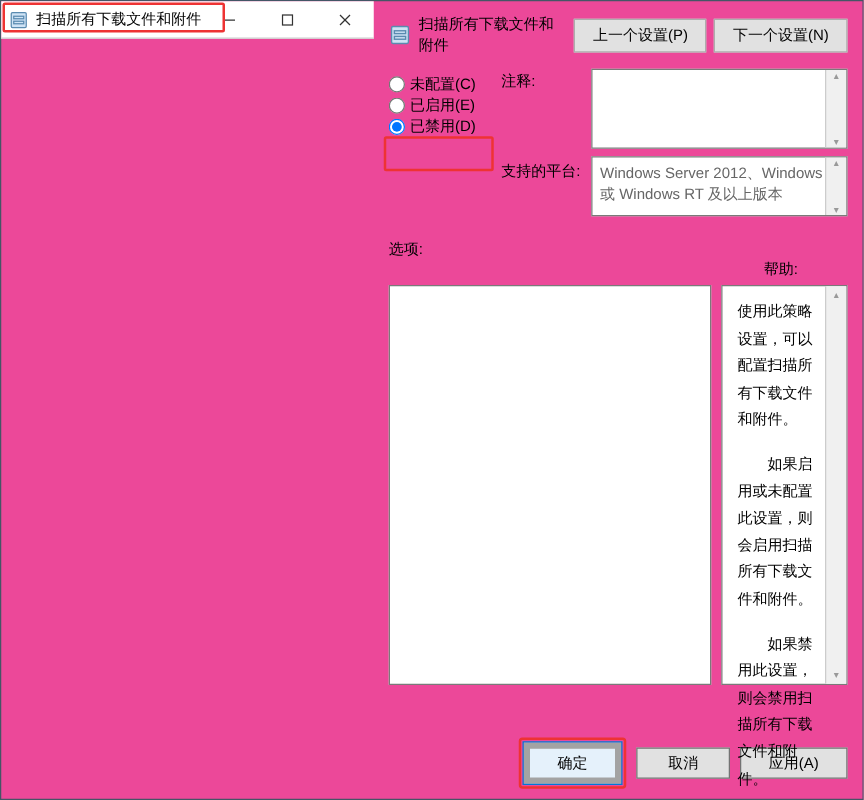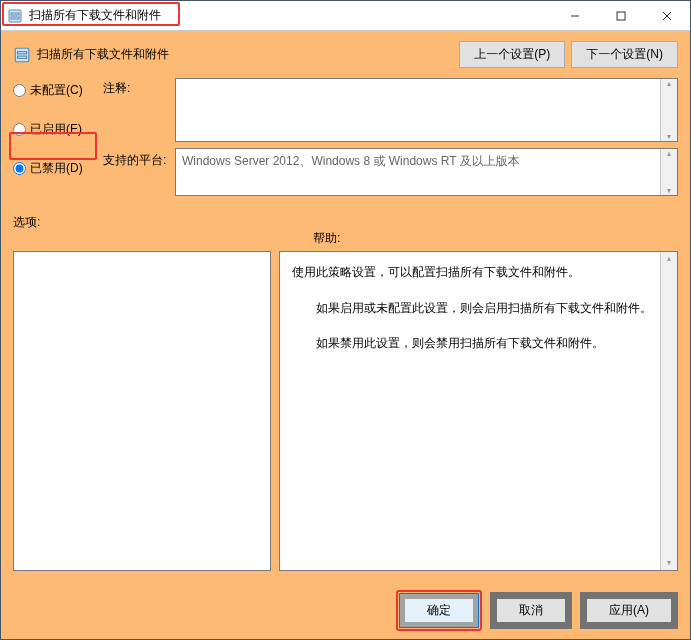--- a/index.html
+++ b/index.html
@@ -1,34 +1,34 @@
 <!DOCTYPE html>
 <html><head>
 <meta charset="utf-8">
 <style>
 * { box-sizing: border-box; margin: 0; padding: 0; font-family: "Microsoft YaHei", "Segoe UI", sans-serif; font-size: 12px; }
 body { background: #f0f0f0; width: 691px; height: 640px; overflow: hidden; }
-.window { width: 691px; height: 640px; background: #fdba74; border: 1px solid #456; display: flex; flex-direction: column; }
+.window { width: 691px; height: 640px; background: #ec4899; border: 1px solid #456; display: flex; }
 .titlebar { height: 30px; display: flex; align-items: center; background: #fff; border-bottom: 1px solid #ccc; }
 .titlebar .icon { width: 16px; height: 16px; margin: 0 6px; }
 .titlebar .title { flex: 1; }
 .win-btns { display: flex; height: 100%; }
 .win-btn { width: 46px; display: flex; align-items: center; justify-content: center; color: #333; }
 .win-btn svg { width: 10px; height: 10px; }
 .highlight-red { border: 2px solid #e33; border-radius: 2px; }
 .titlebar-highlight { position: absolute; top: 2px; left: 2px; width: 178px; height: 24px; pointer-events: none; }
 
 .content { flex: 1; display: flex; flex-direction: column; padding: 0; }
 .header-row { display: flex; align-items: center; padding: 10px 12px 6px 12px; }
 .header-row .sub-icon { width: 18px; height: 18px; margin-right: 6px; }
 .header-row .subtitle { flex: 1; }
 .nav-btn { background: #e1e1e1; border: 1px solid #adadad; padding: 4px 14px; margin-left: 6px; min-width: 100px; cursor: pointer; }
 
 .config-row { display: flex; align-items: flex-start; padding: 4px 12px 0 12px; }
-.radios { width: 90px; display: flex; flex-direction: column; gap: 22px; padding-top: 4px; position: relative; }
+.radios { width: 90px; display: flex; flex-direction: column; gap: 0; padding-top: 4px; position: relative; }
 .radio-item { display: flex; align-items: center; gap: 4px; cursor: pointer; }
 .radio-item input { margin: 0; }
 .radio-highlight { position: absolute; top: 54px; left: -4px; width: 88px; height: 28px; pointer-events: none; }
 .labels-col { width: 72px; display: flex; flex-direction: column; }
 .label-note { height: 70px; display: flex; align-items: flex-start; padding-top: 2px; text-align: center; }
 .label-plat { height: 40px; display: flex; align-items: flex-start; padding-top: 4px; }
 .fields-col { flex: 1; display: flex; flex-direction: column; gap: 6px; }
 .textbox { background: #fff; border: 1px solid #7a7a7a; padding: 4px 6px; position: relative; overflow: hidden; }
 .notes-box { height: 64px; }
 .plat-box { height: 48px; color: #666; font-size: 12px; }
@@ -39,21 +39,21 @@
 .split-labels .left-lbl { flex: 0 0 300px; }
 .split-labels .right-lbl { flex: 1; margin-top: 16px; }
 
 .split-areas { display: flex; gap: 8px; padding: 0 12px; flex: 1; min-height: 0; }
 .options-box { flex: 0 0 258px; background: #fff; border: 1px solid #7a7a7a; height: 320px; }
 .help-box { flex: 1; background: #fff; border: 1px solid #7a7a7a; height: 320px; padding: 10px 22px 10px 12px; position: relative; line-height: 1.8; }
 .help-box p { margin-bottom: 14px; }
 .help-box .indent { text-indent: 24px; }
 
 .footer { display: flex; justify-content: flex-end; align-items: center; gap: 8px; padding: 8px 12px; }
-.footer-btn { background: #e1e1e1; border: 7px solid #737373; padding: 3px 22px; cursor: pointer; min-width: 75px; }
+.footer-btn { background: #e1e1e1; border: 1px solid #737373; padding: 3px 22px; cursor: pointer; min-width: 75px; }
 .footer-btn.focused { border: 5px solid #a3a3a3; outline: 1px solid #0078d7; background: #e5f1fb; }
 .footer-highlight { border: 2px solid #e33; border-radius: 3px; padding: 2px; display: inline-flex; }
 
 svg.policy-icon rect { fill: #cfe3f5; stroke: #5a8bb0; }
 </style>
 </head>
 <body>
 
 <div class="window">
   <div class="titlebar">

